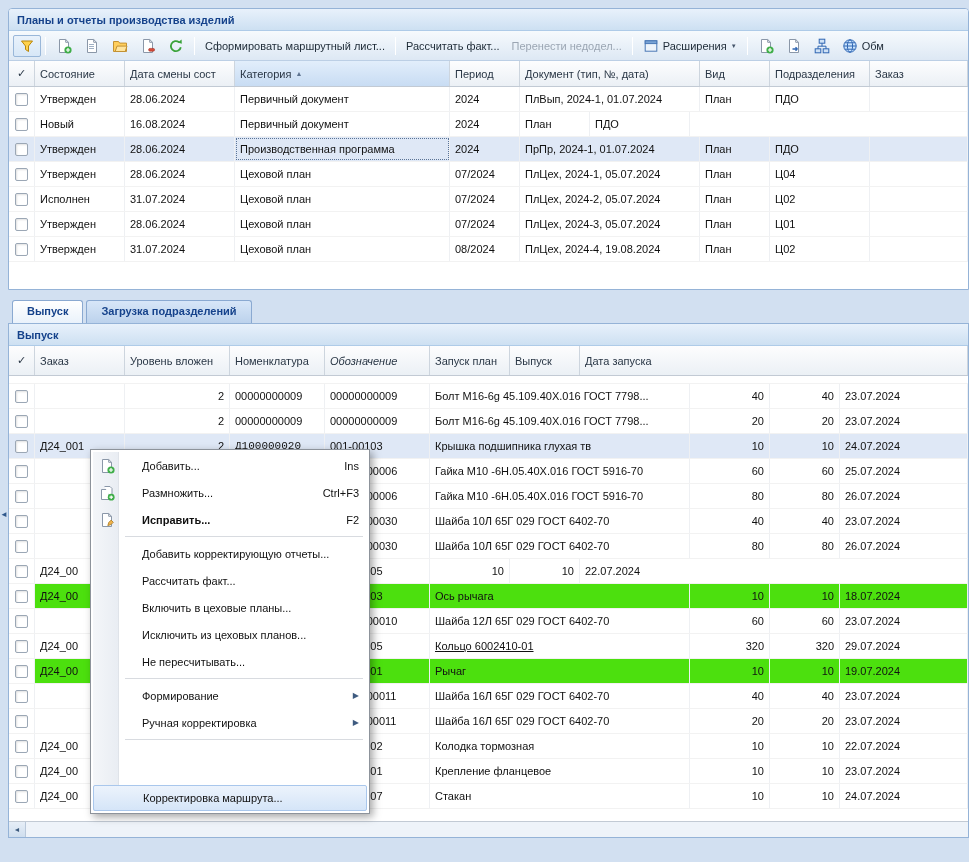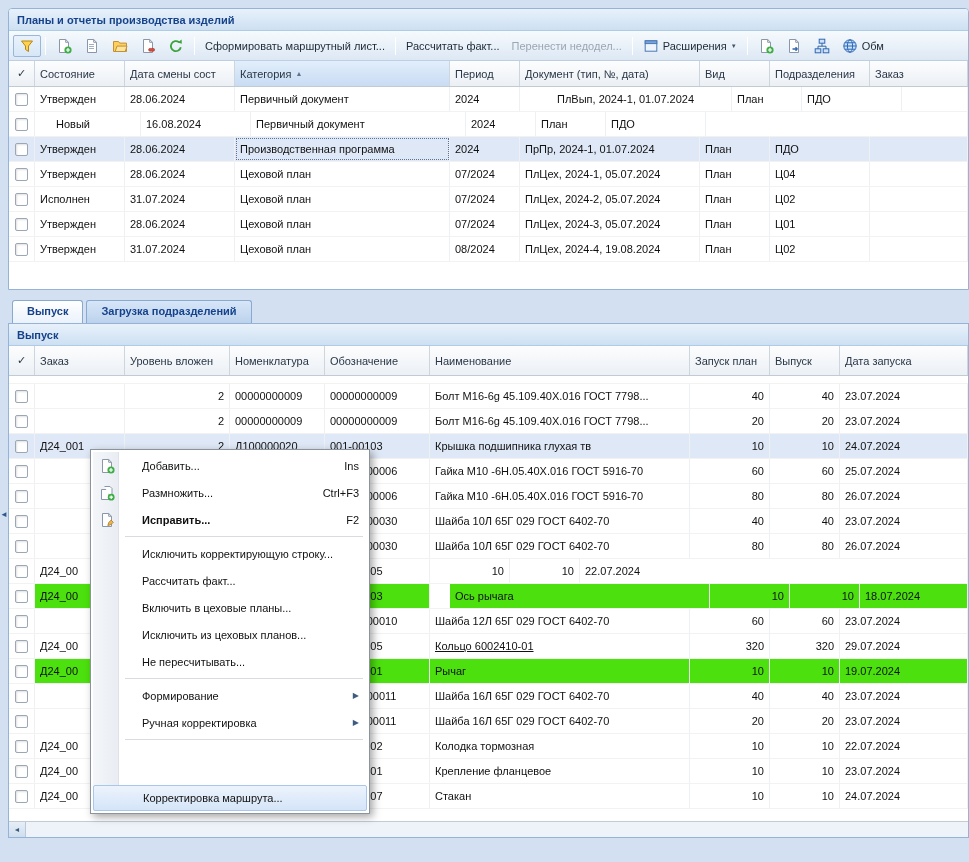--- a/index.html
+++ b/index.html
@@ -237,30 +237,30 @@
       </div>
     <div class="gbody" id="g1b">
         <div class="grow">
           <div class="gc cbcell" style="width: 26px;">
             <span class="cbx"></span>
           </div>
           <div class="gc" style="width: 90px;">Утвержден</div>
           <div class="gc" style="width: 110px;">28.06.2024</div>
           <div class="gc" style="width: 215px;">Первичный документ</div>
           <div class="gc" style="width: 70px;">2024</div>
-          <div class="gc" style="width: 180px; margin-left: 32px;">ПлВып, 2024-1, 01.07.2024</div>
+          <div class="gc" style="width: 180px;">ПлВып, 2024-1, 01.07.2024</div>
           <div class="gc" style="width: 70px;">План</div>
           <div class="gc" style="width: 100px;">ПДО</div>
           <div class="gc flex"></div>
         </div>
         <div class="grow">
           <div class="gc cbcell" style="width: 26px;">
             <span class="cbx"></span>
           </div>
-          <div class="gc" style="width: 90px; margin-left: 16px;">Новый</div>
+          <div class="gc" style="width: 90px;">Новый</div>
           <div class="gc" style="width: 110px;">16.08.2024</div>
           <div class="gc" style="width: 215px;">Первичный документ</div>
           <div class="gc" style="width: 70px;">2024</div>
           <div class="gc" style="width: 70px;">План</div>
           <div class="gc" style="width: 100px;">ПДО</div>
           <div class="gc flex"></div>
         </div>
         <div class="grow sel">
           <div class="gc cbcell" style="width: 26px;">
             <span class="cbx"></span>
@@ -346,25 +346,22 @@
         </div>
         <div class="hcell" style="width: 90px;">
           <span>Заказ</span>
         </div>
         <div class="hcell" style="width: 105px;">
           <span>Уровень вложен</span>
         </div>
         <div class="hcell" style="width: 95px;">
           <span>Номенклатура</span>
         </div>
-        <div class="hcell" style="width: 105px;">
+        <div class="hcell" style="width: 105px; font-style: italic;">
           <span>Обозначение</span>
-        </div>
-        <div class="hcell" style="width: 260px;">
-          <span>Наименование</span>
         </div>
         <div class="hcell" style="width: 80px;">
           <span>Запуск план</span>
         </div>
         <div class="hcell" style="width: 70px;">
           <span>Выпуск</span>
         </div>
         <div class="hcell flex">
           <span>Дата запуска</span>
         </div>
@@ -396,21 +393,21 @@
           <div class="gc ar" style="width: 80px;">20</div>
           <div class="gc ar" style="width: 70px;">20</div>
           <div class="gc flex">23.07.2024</div>
         </div>
         <div class="grow sel">
           <div class="gc cbcell" style="width: 26px;">
             <span class="cbx"></span>
           </div>
           <div class="gc" style="width: 90px;">Д24_001</div>
           <div class="gc ar" style="width: 105px;">2</div>
-          <div class="gc" style="width: 95px;">Д100000020</div>
+          <div class="gc" style="width: 95px; font-family: Liberation Mono, monospace;">Д100000020</div>
           <div class="gc" style="width: 105px;">001-00103</div>
           <div class="gc" style="width: 260px;">Крышка подшипника глухая тв</div>
           <div class="gc ar" style="width: 80px;">10</div>
           <div class="gc ar" style="width: 70px;">10</div>
           <div class="gc flex">24.07.2024</div>
         </div>
         <div class="grow">
           <div class="gc cbcell" style="width: 26px;">
             <span class="cbx"></span>
           </div>
@@ -475,21 +472,21 @@
           <div class="gc flex">22.07.2024</div>
         </div>
         <div class="grow green">
           <div class="gc cbcell" style="width: 26px;">
             <span class="cbx"></span>
           </div>
           <div class="gc" style="width: 90px;">Д24_00</div>
           <div class="gc ar" style="width: 105px;"></div>
           <div class="gc" style="width: 95px;"></div>
           <div class="gc" style="width: 105px;">001-00303</div>
-          <div class="gc" style="width: 260px; margin-left: 20px;">Ось рычага</div>
+          <div class="gc" style="width: 260px;">Ось рычага</div>
           <div class="gc ar" style="width: 80px;">10</div>
           <div class="gc ar" style="width: 70px;">10</div>
           <div class="gc flex">18.07.2024</div>
         </div>
         <div class="grow">
           <div class="gc cbcell" style="width: 26px;">
             <span class="cbx"></span>
           </div>
           <div class="gc" style="width: 90px;"></div>
           <div class="gc ar" style="width: 105px;"></div>
@@ -637,21 +634,21 @@
           <path d="M9.7 1.5v2.8h2.8" fill="none" stroke="#8a97a8"></path>
           <path d="M8.8 13.6l1-3.2 2.3-2.3 2.2 2.2-2.3 2.3-3.2 1z" fill="#f0b24a" stroke="#a87820" stroke-width=".8"></path>
         </svg>
       </span>
       <span class="mlabel">Исправить...</span>
       <span class="mshortcut">F2</span>
     </div>
     <div class="msep"></div>
     <div class="mitem">
       <span class="micon"></span>
-      <span class="mlabel">Исключить корректирующую строку...</span>
+      <span class="mlabel">Добавить корректирующую отчеты...</span>
     </div>
     <div class="mitem">
       <span class="micon"></span>
       <span class="mlabel">Рассчитать факт...</span>
     </div>
     <div class="mitem">
       <span class="micon"></span>
       <span class="mlabel">Включить в цеховые планы...</span>
     </div>
     <div class="mitem">

